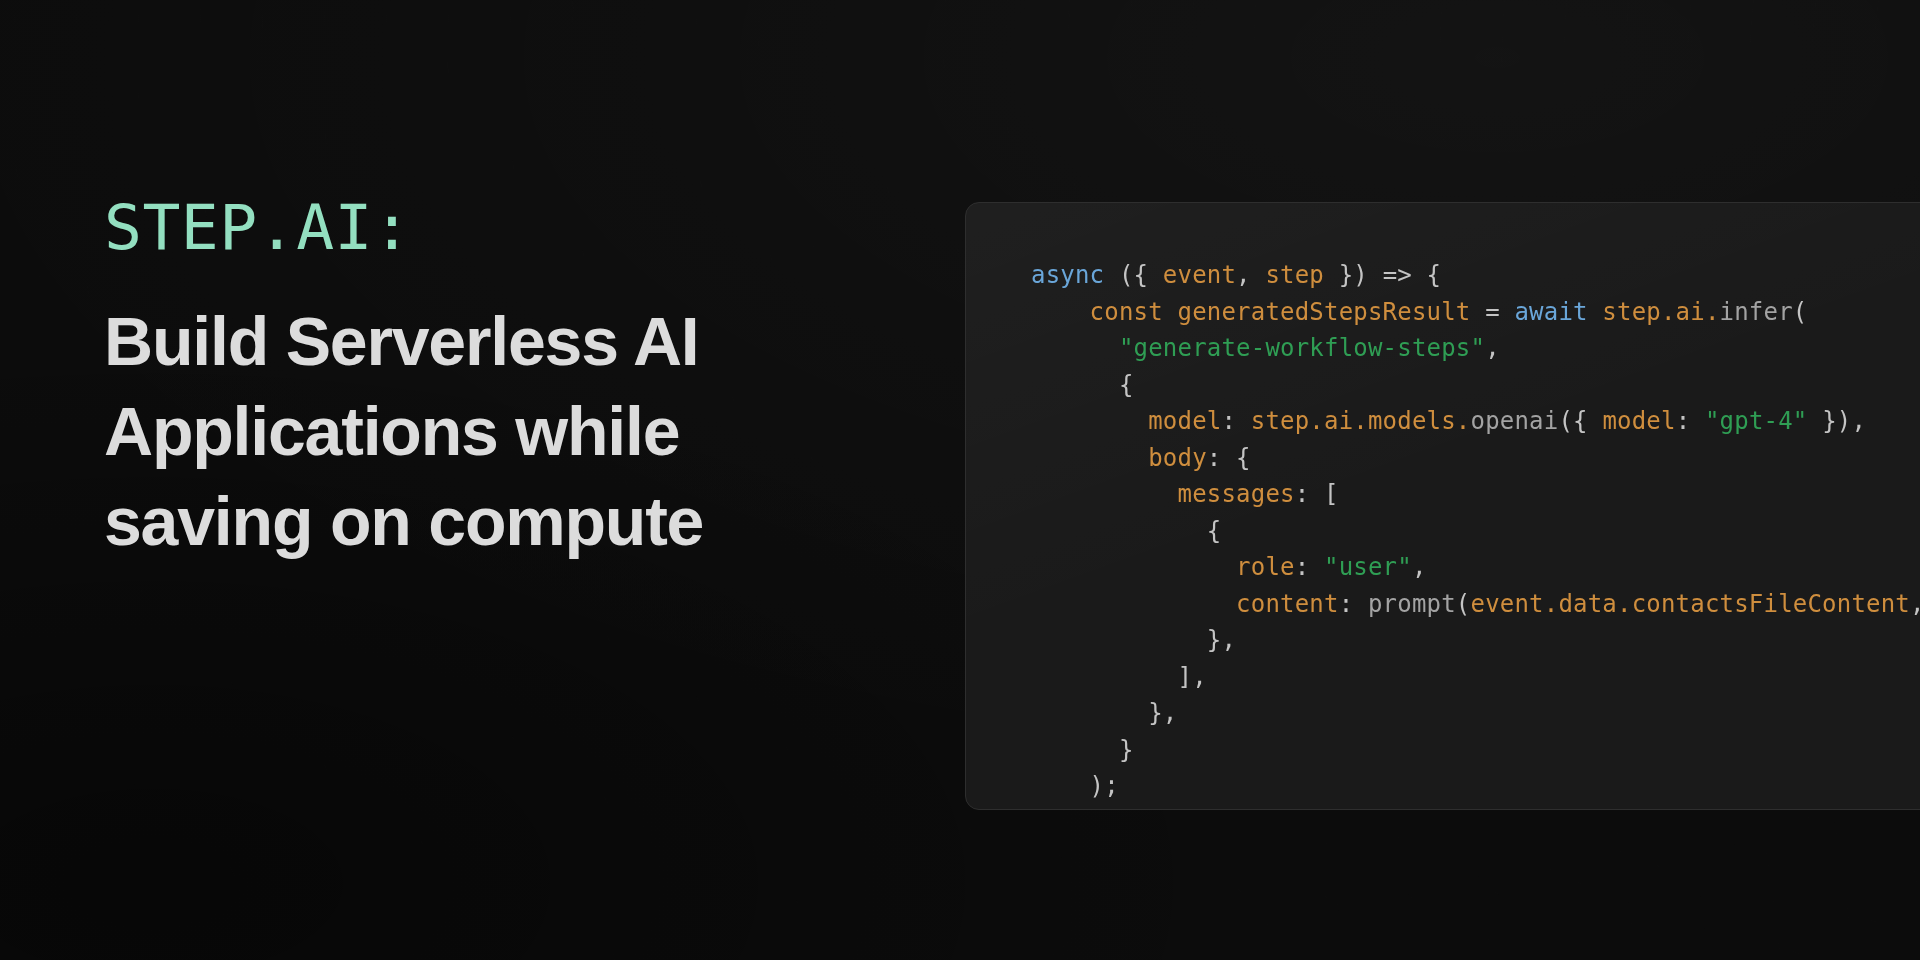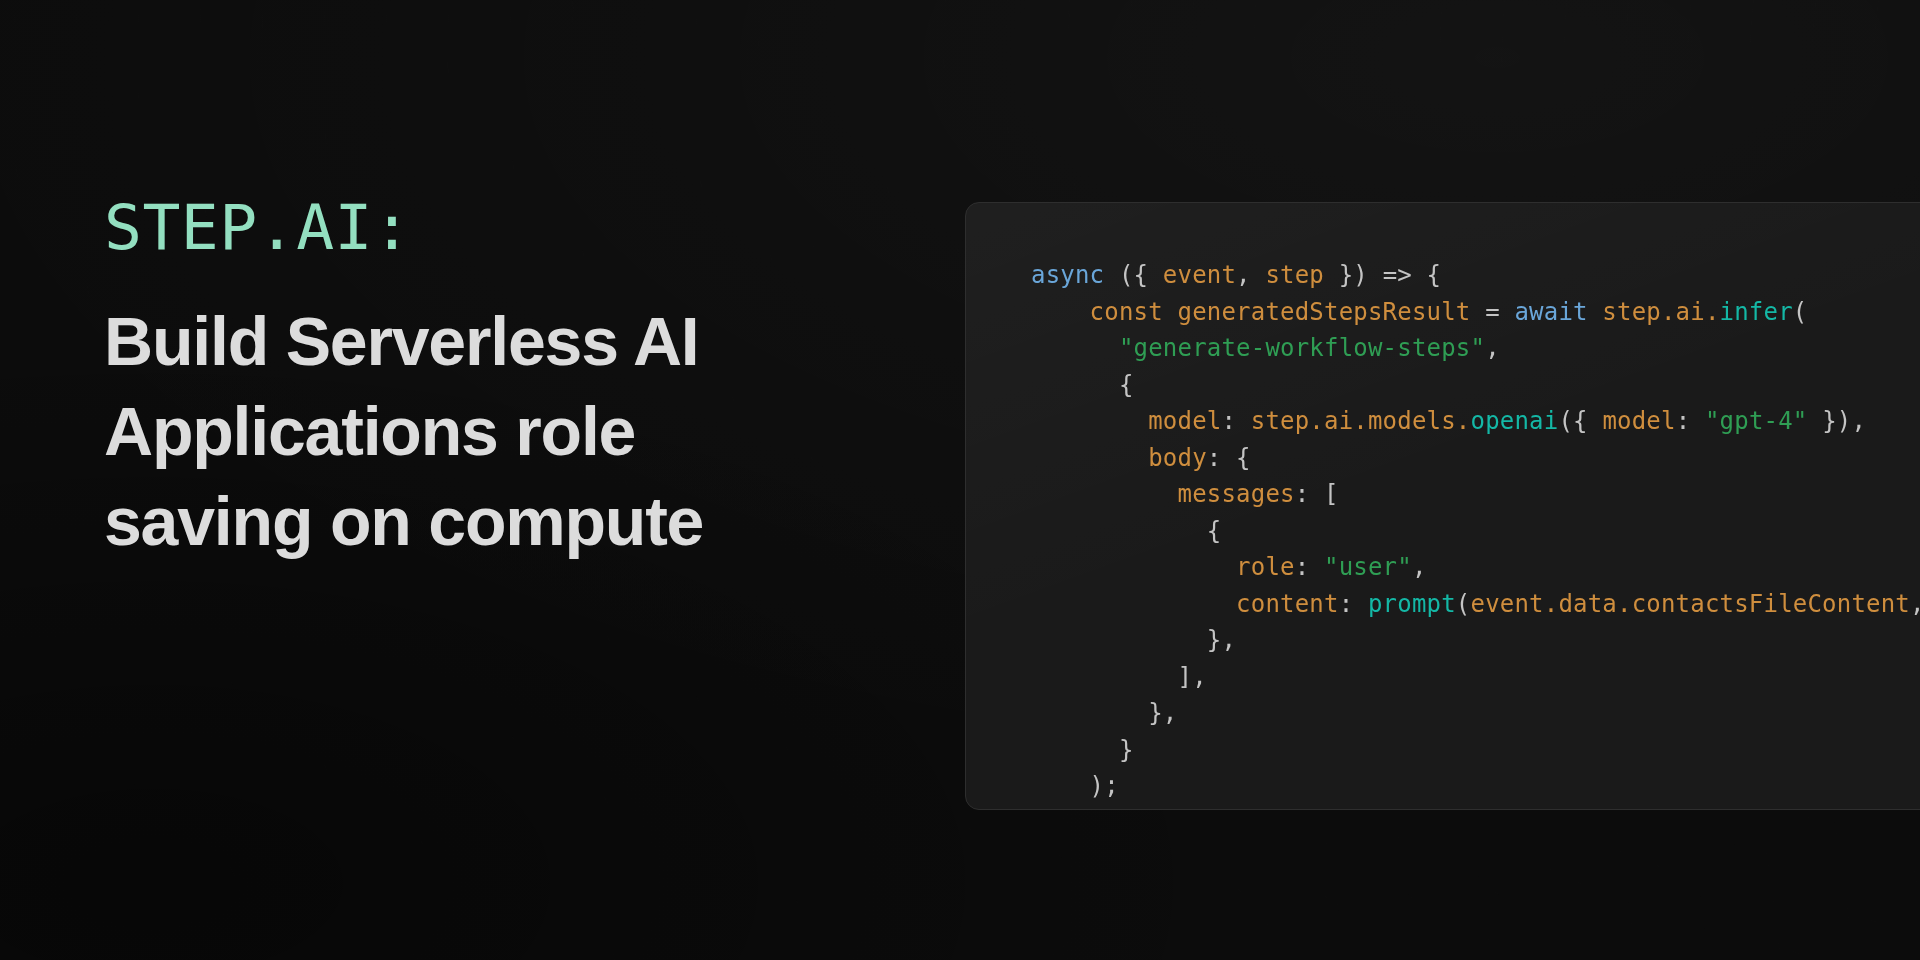--- a/index.html
+++ b/index.html
@@ -78,21 +78,21 @@
     line-height:36.5px;
     letter-spacing:0.2px;
     white-space:pre;
     color:#c9c9c9;
     margin-left:16px;
   }
   .code-line { white-space:pre; }
 
   
   .t-kw   { color:#6aa6d9; }
-  .t-fn   { color:#14b8a6; }
+  .t-fn   { color:#a3a3a3; }
   .t-id   { color:#cf8e3e; }
   .t-str  { color:#2f9e54; }
   .t-pun  { color:#c4c4c4; }
 </style>
 </head>
 <body>
 
 <div id="stage">
 
   <svg class="bg-texture" width="1920" height="960" viewBox="0 0 1920 960" aria-hidden="true">
@@ -228,21 +228,21 @@
           <circle cx="-340" cy="1180" r="2204"></circle>
           <circle cx="-340" cy="1180" r="2276"></circle>
           <circle cx="-340" cy="1180" r="2348"></circle>
         </g>
     </g>
   </svg>
   <div class="bg-vignette"></div>
 
   <div class="left-col">
     <div class="eyebrow">STEP.AI:</div>
-    <h1 class="headline">Build Serverless AI Applications role saving on compute</h1>
+    <h1 class="headline">Build Serverless AI Applications while saving on compute</h1>
   </div>
 
   <div class="code-panel">
     <div class="code-panel-sheen"></div>
     <pre class="code-body" id="code-body"><div class="code-line"><span class="t-kw">async</span><span class="t-pun"> ({ </span><span class="t-id">event</span><span class="t-pun">, </span><span class="t-id">step</span><span class="t-pun"> }) =&gt; {</span></div><div class="code-line"><span class="t-id">    const generatedStepsResult</span><span class="t-pun"> = </span><span class="t-kw">await</span><span class="t-pun"> </span><span class="t-id">step.ai.</span><span class="t-fn">infer</span><span class="t-pun">(</span></div><div class="code-line"><span class="t-pun">      </span><span class="t-str">"generate-workflow-steps"</span><span class="t-pun">,</span></div><div class="code-line"><span class="t-pun">      {</span></div><div class="code-line"><span class="t-pun">        </span><span class="t-id">model</span><span class="t-pun">: </span><span class="t-id">step.ai.models.</span><span class="t-fn">openai</span><span class="t-pun">({ </span><span class="t-id">model</span><span class="t-pun">: </span><span class="t-str">"gpt-4"</span><span class="t-pun"> }),</span></div><div class="code-line"><span class="t-pun">        </span><span class="t-id">body</span><span class="t-pun">: {</span></div><div class="code-line"><span class="t-pun">          </span><span class="t-id">messages</span><span class="t-pun">: [</span></div><div class="code-line"><span class="t-pun">            {</span></div><div class="code-line"><span class="t-pun">              </span><span class="t-id">role</span><span class="t-pun">: </span><span class="t-str">"user"</span><span class="t-pun">,</span></div><div class="code-line"><span class="t-pun">              </span><span class="t-id">content</span><span class="t-pun">: </span><span class="t-fn">prompt</span><span class="t-pun">(</span><span class="t-id">event.data.contactsFileContent</span><span class="t-pun">,</span></div><div class="code-line"><span class="t-pun">            },</span></div><div class="code-line"><span class="t-pun">          ],</span></div><div class="code-line"><span class="t-pun">        },</span></div><div class="code-line"><span class="t-pun">      }</span></div><div class="code-line"><span class="t-pun">    );</span></div></pre>
   </div>
 
 </div>
 
 </body></html>

